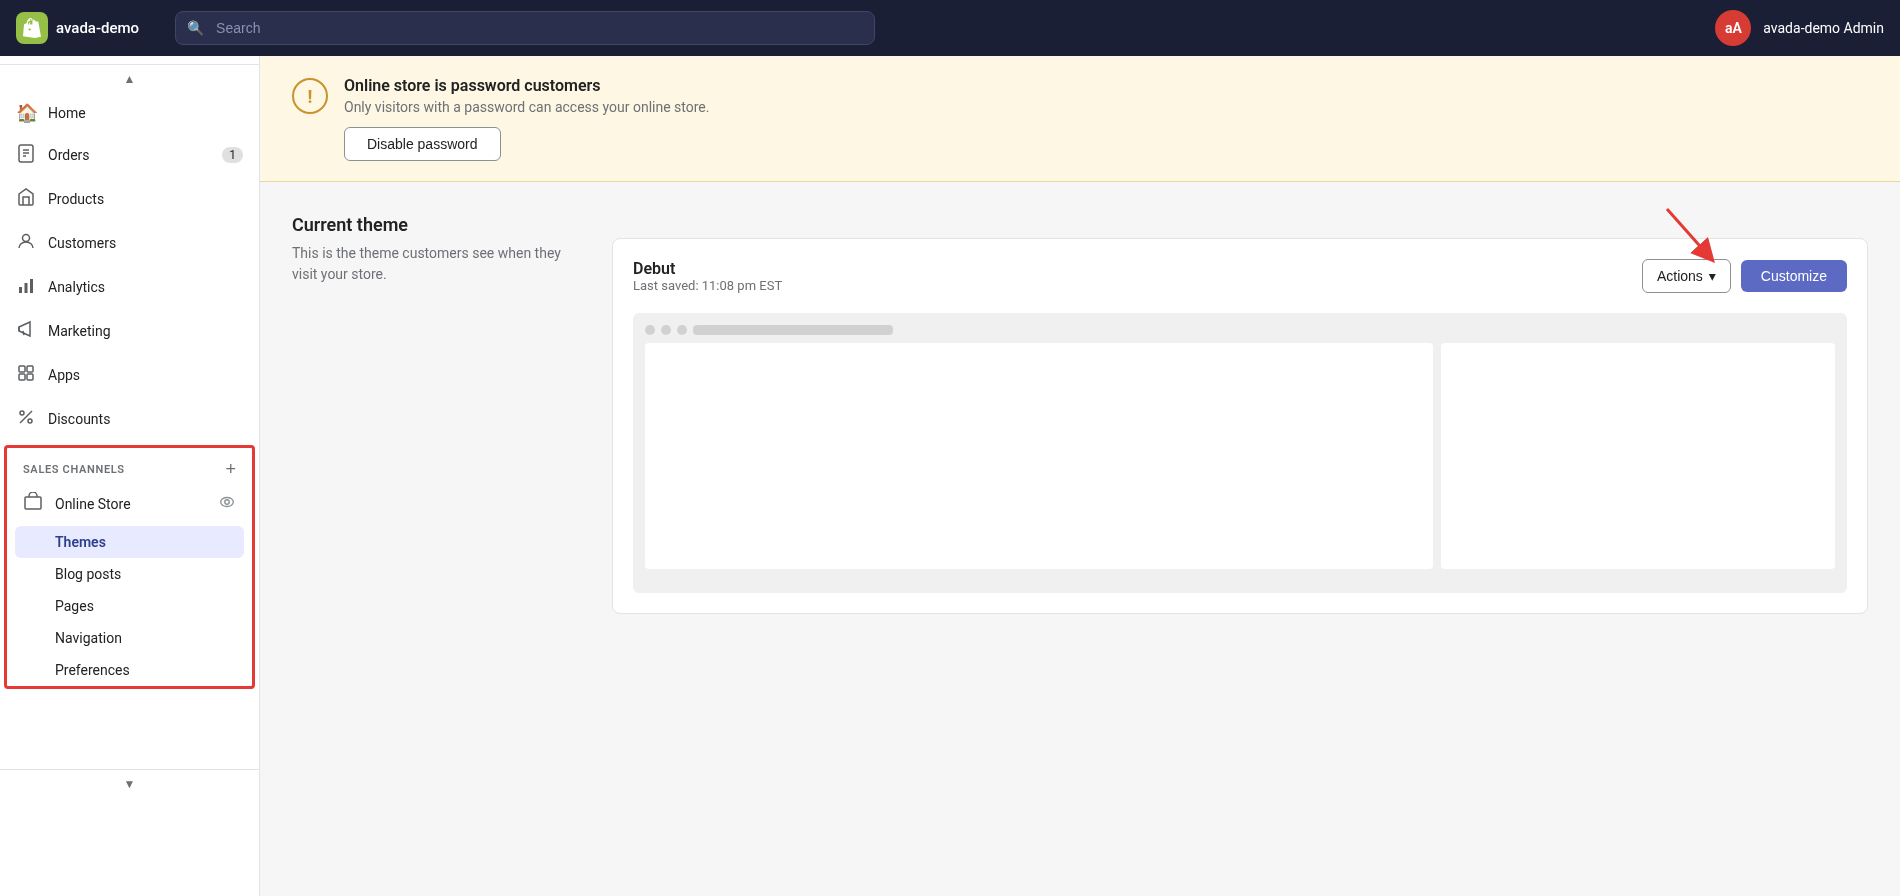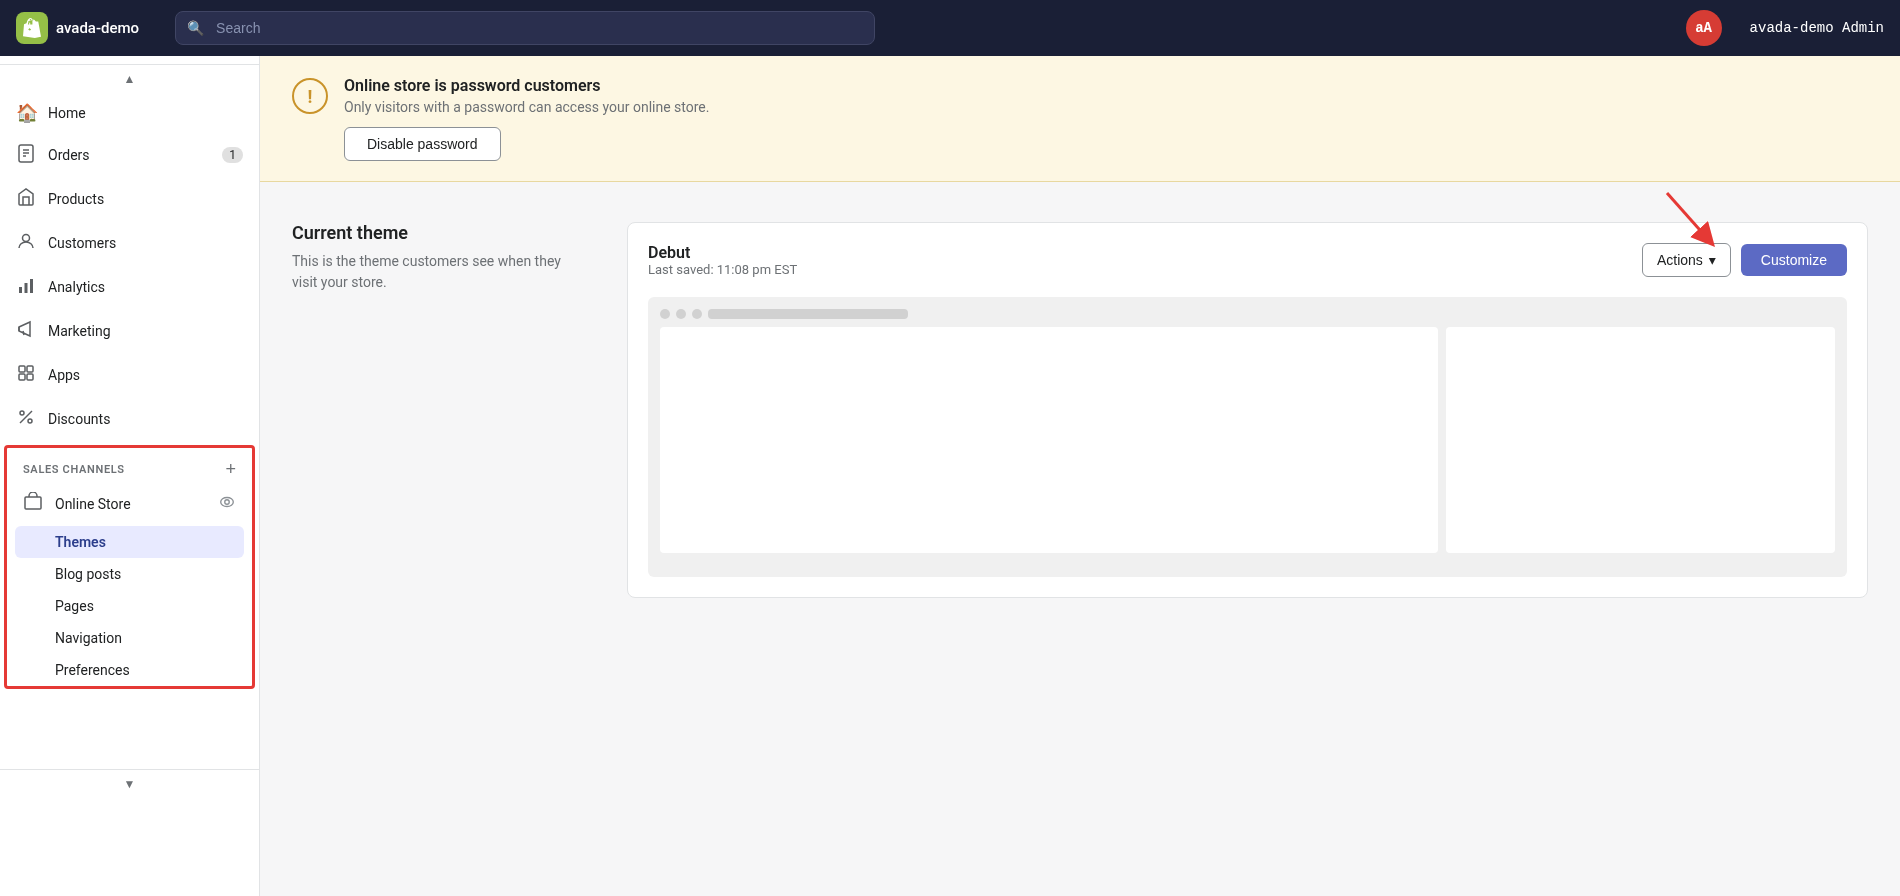--- a/index.html
+++ b/index.html
@@ -56,22 +56,21 @@
       left: 12px;
       top: 50%;
       transform: translateY(-50%);
       color: #8892b0;
       font-size: 14px;
     }
     .nav-right {
       margin-left: auto;
       display: flex;
       align-items: center;
-      gap: 28px;
-      font-family: Liberation Mono, monospace;
+      gap: 12px;
     }
     .avatar {
       width: 36px;
       height: 36px;
       background: #d63c34;
       border-radius: 50%;
       display: flex;
       align-items: center;
       justify-content: center;
       color: white;
@@ -235,39 +234,40 @@
       border: 1.5px solid #8c9196;
       background: #fff;
       border-radius: 6px;
       font-size: 14px;
       cursor: pointer;
       color: #202223;
     }
 
     
     .themes-section {
-      padding: 40px 32px;
-      display: flex;
-      gap: 15px;
+      padding: 32px 32px;
+      display: flex;
+      gap: 0;
     }
     .current-theme-info {
       width: 320px;
       flex-shrink: 0;
       padding-right: 32px;
     }
     .section-title { font-size: 18px; font-weight: 600; color: #202223; margin-bottom: 8px; }
     .section-desc { font-size: 14px; color: #6d7175; line-height: 1.5; }
 
     .theme-card {
       flex: 1;
       background: #fff;
       border-radius: 8px;
       border: 1px solid #e1e3e5;
       padding: 20px;
       position: relative;
+      margin-top: 24px;
     }
     .theme-card-header {
       display: flex;
       align-items: flex-start;
       justify-content: space-between;
       margin-bottom: 4px;
     }
     .theme-name { font-size: 16px; font-weight: 600; color: #202223; }
     .theme-actions { display: flex; gap: 10px; align-items: center; }
     .actions-btn {

